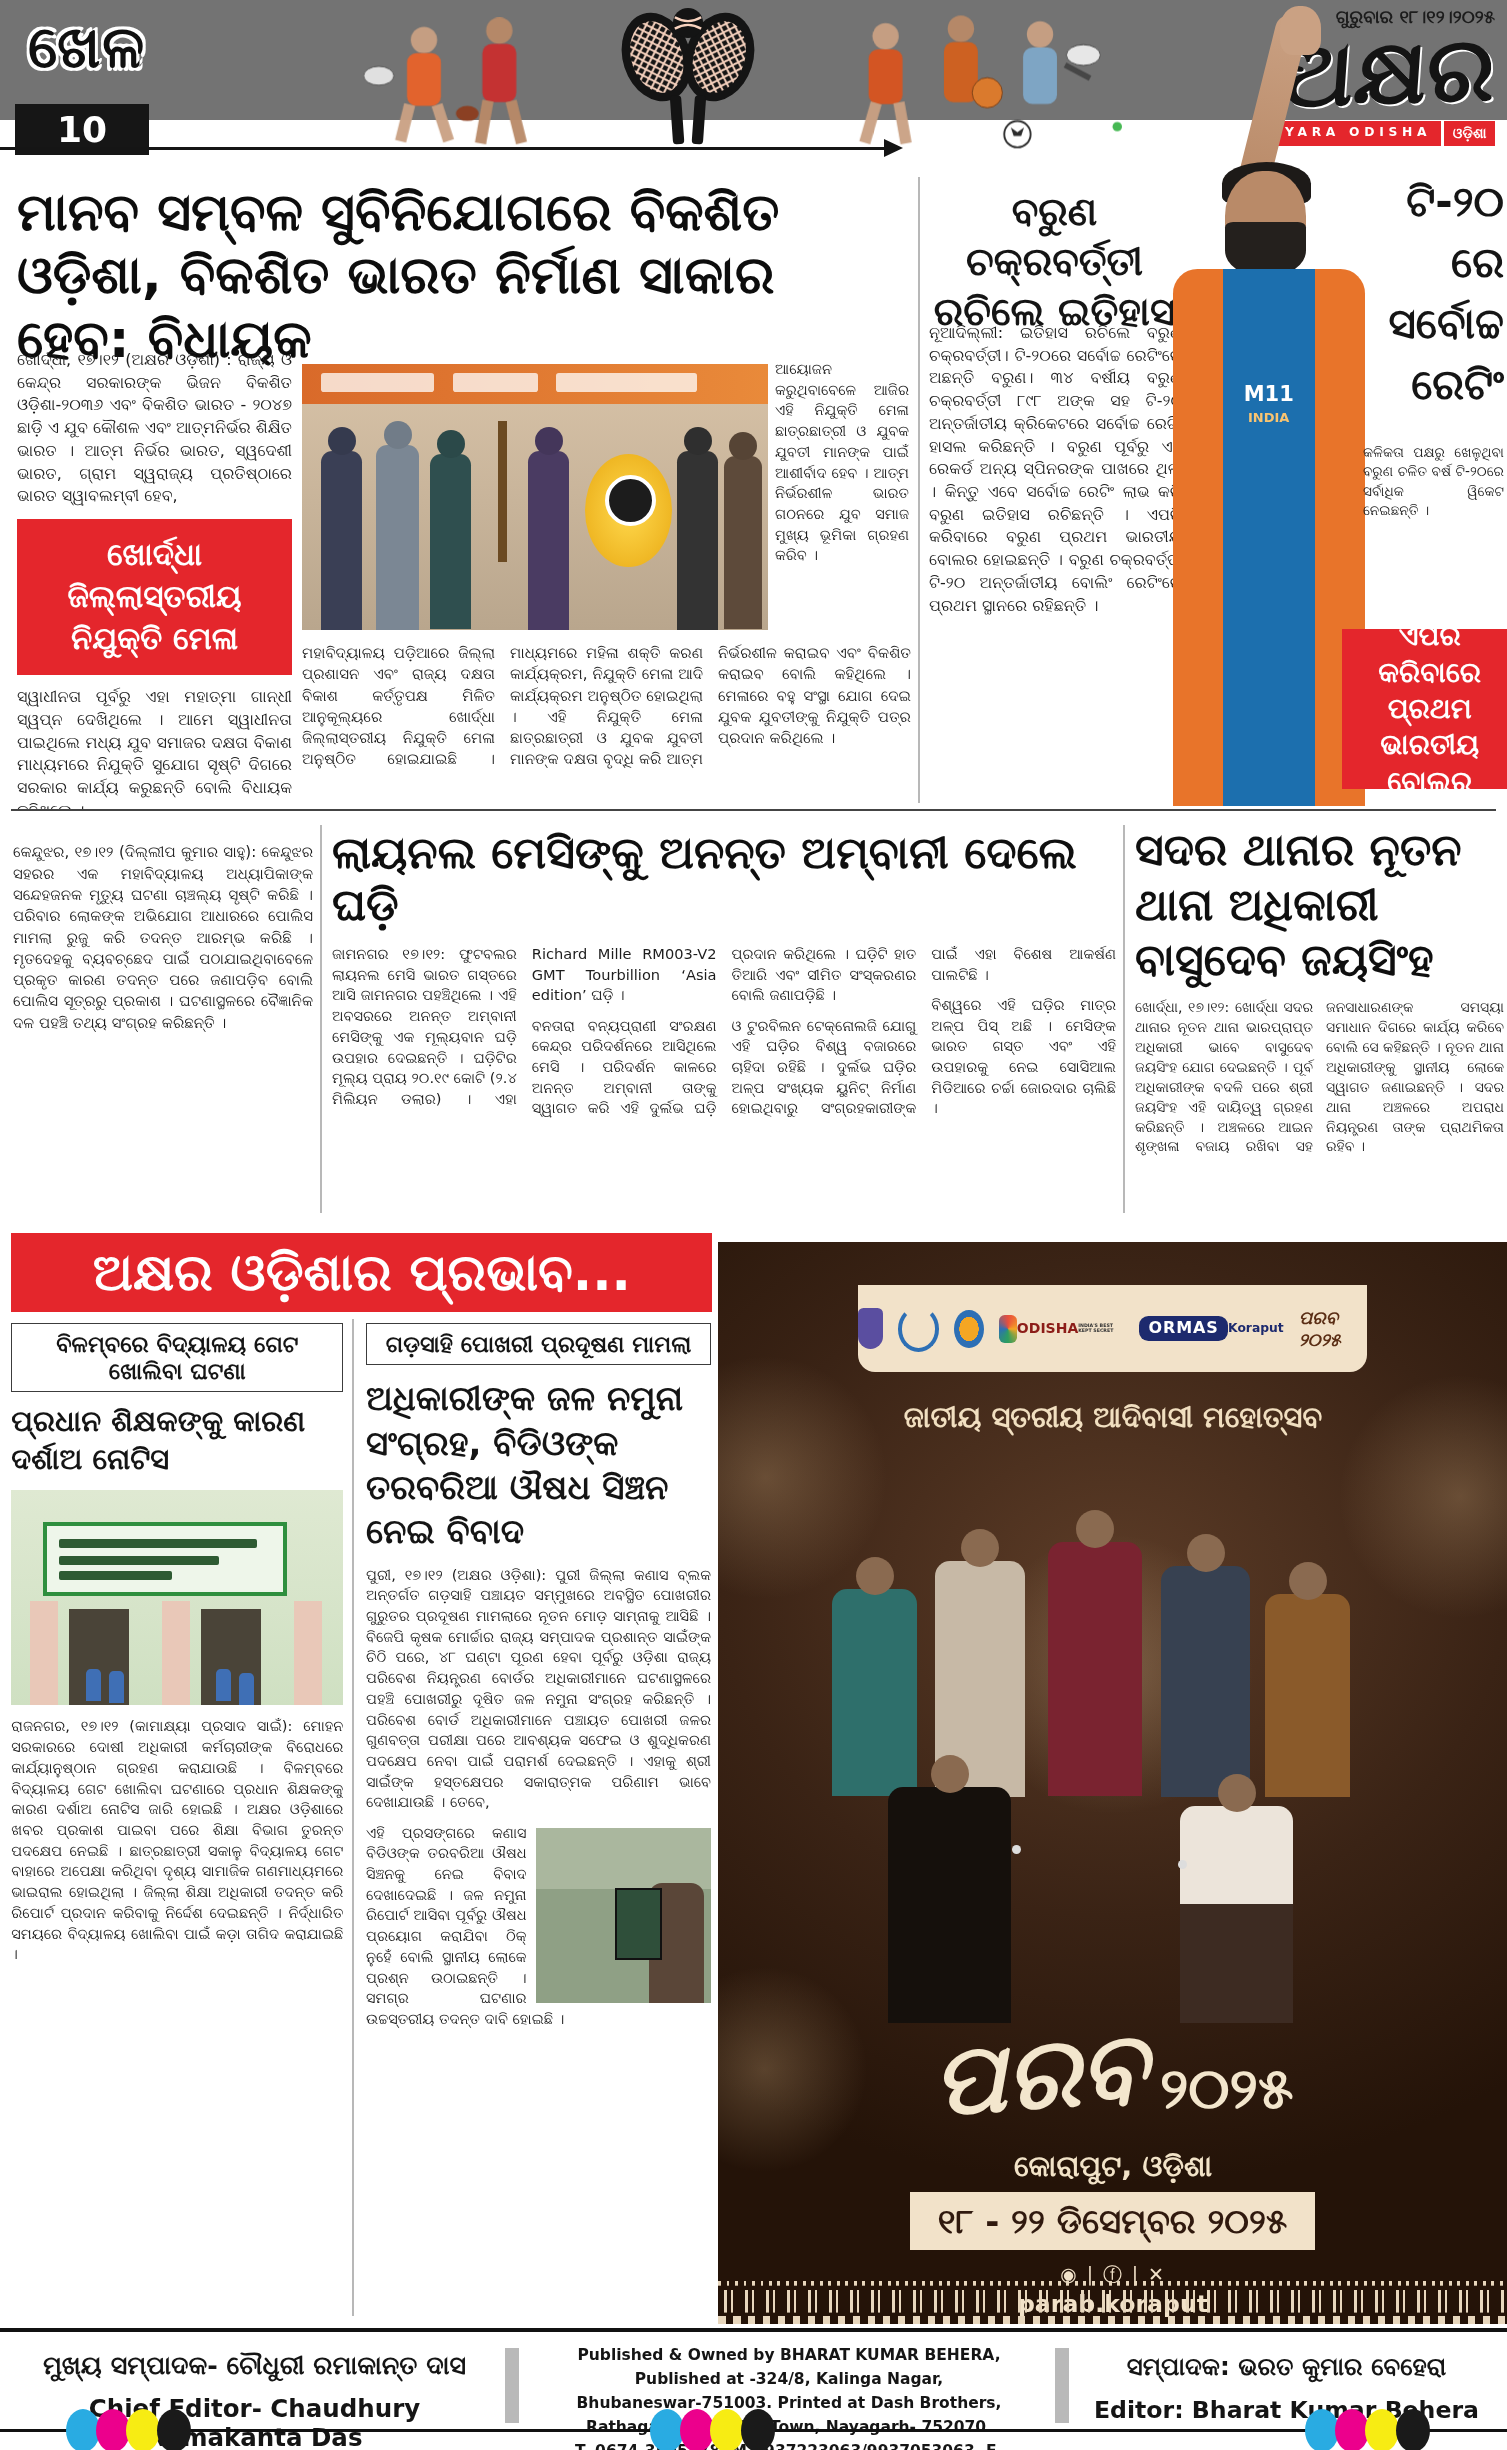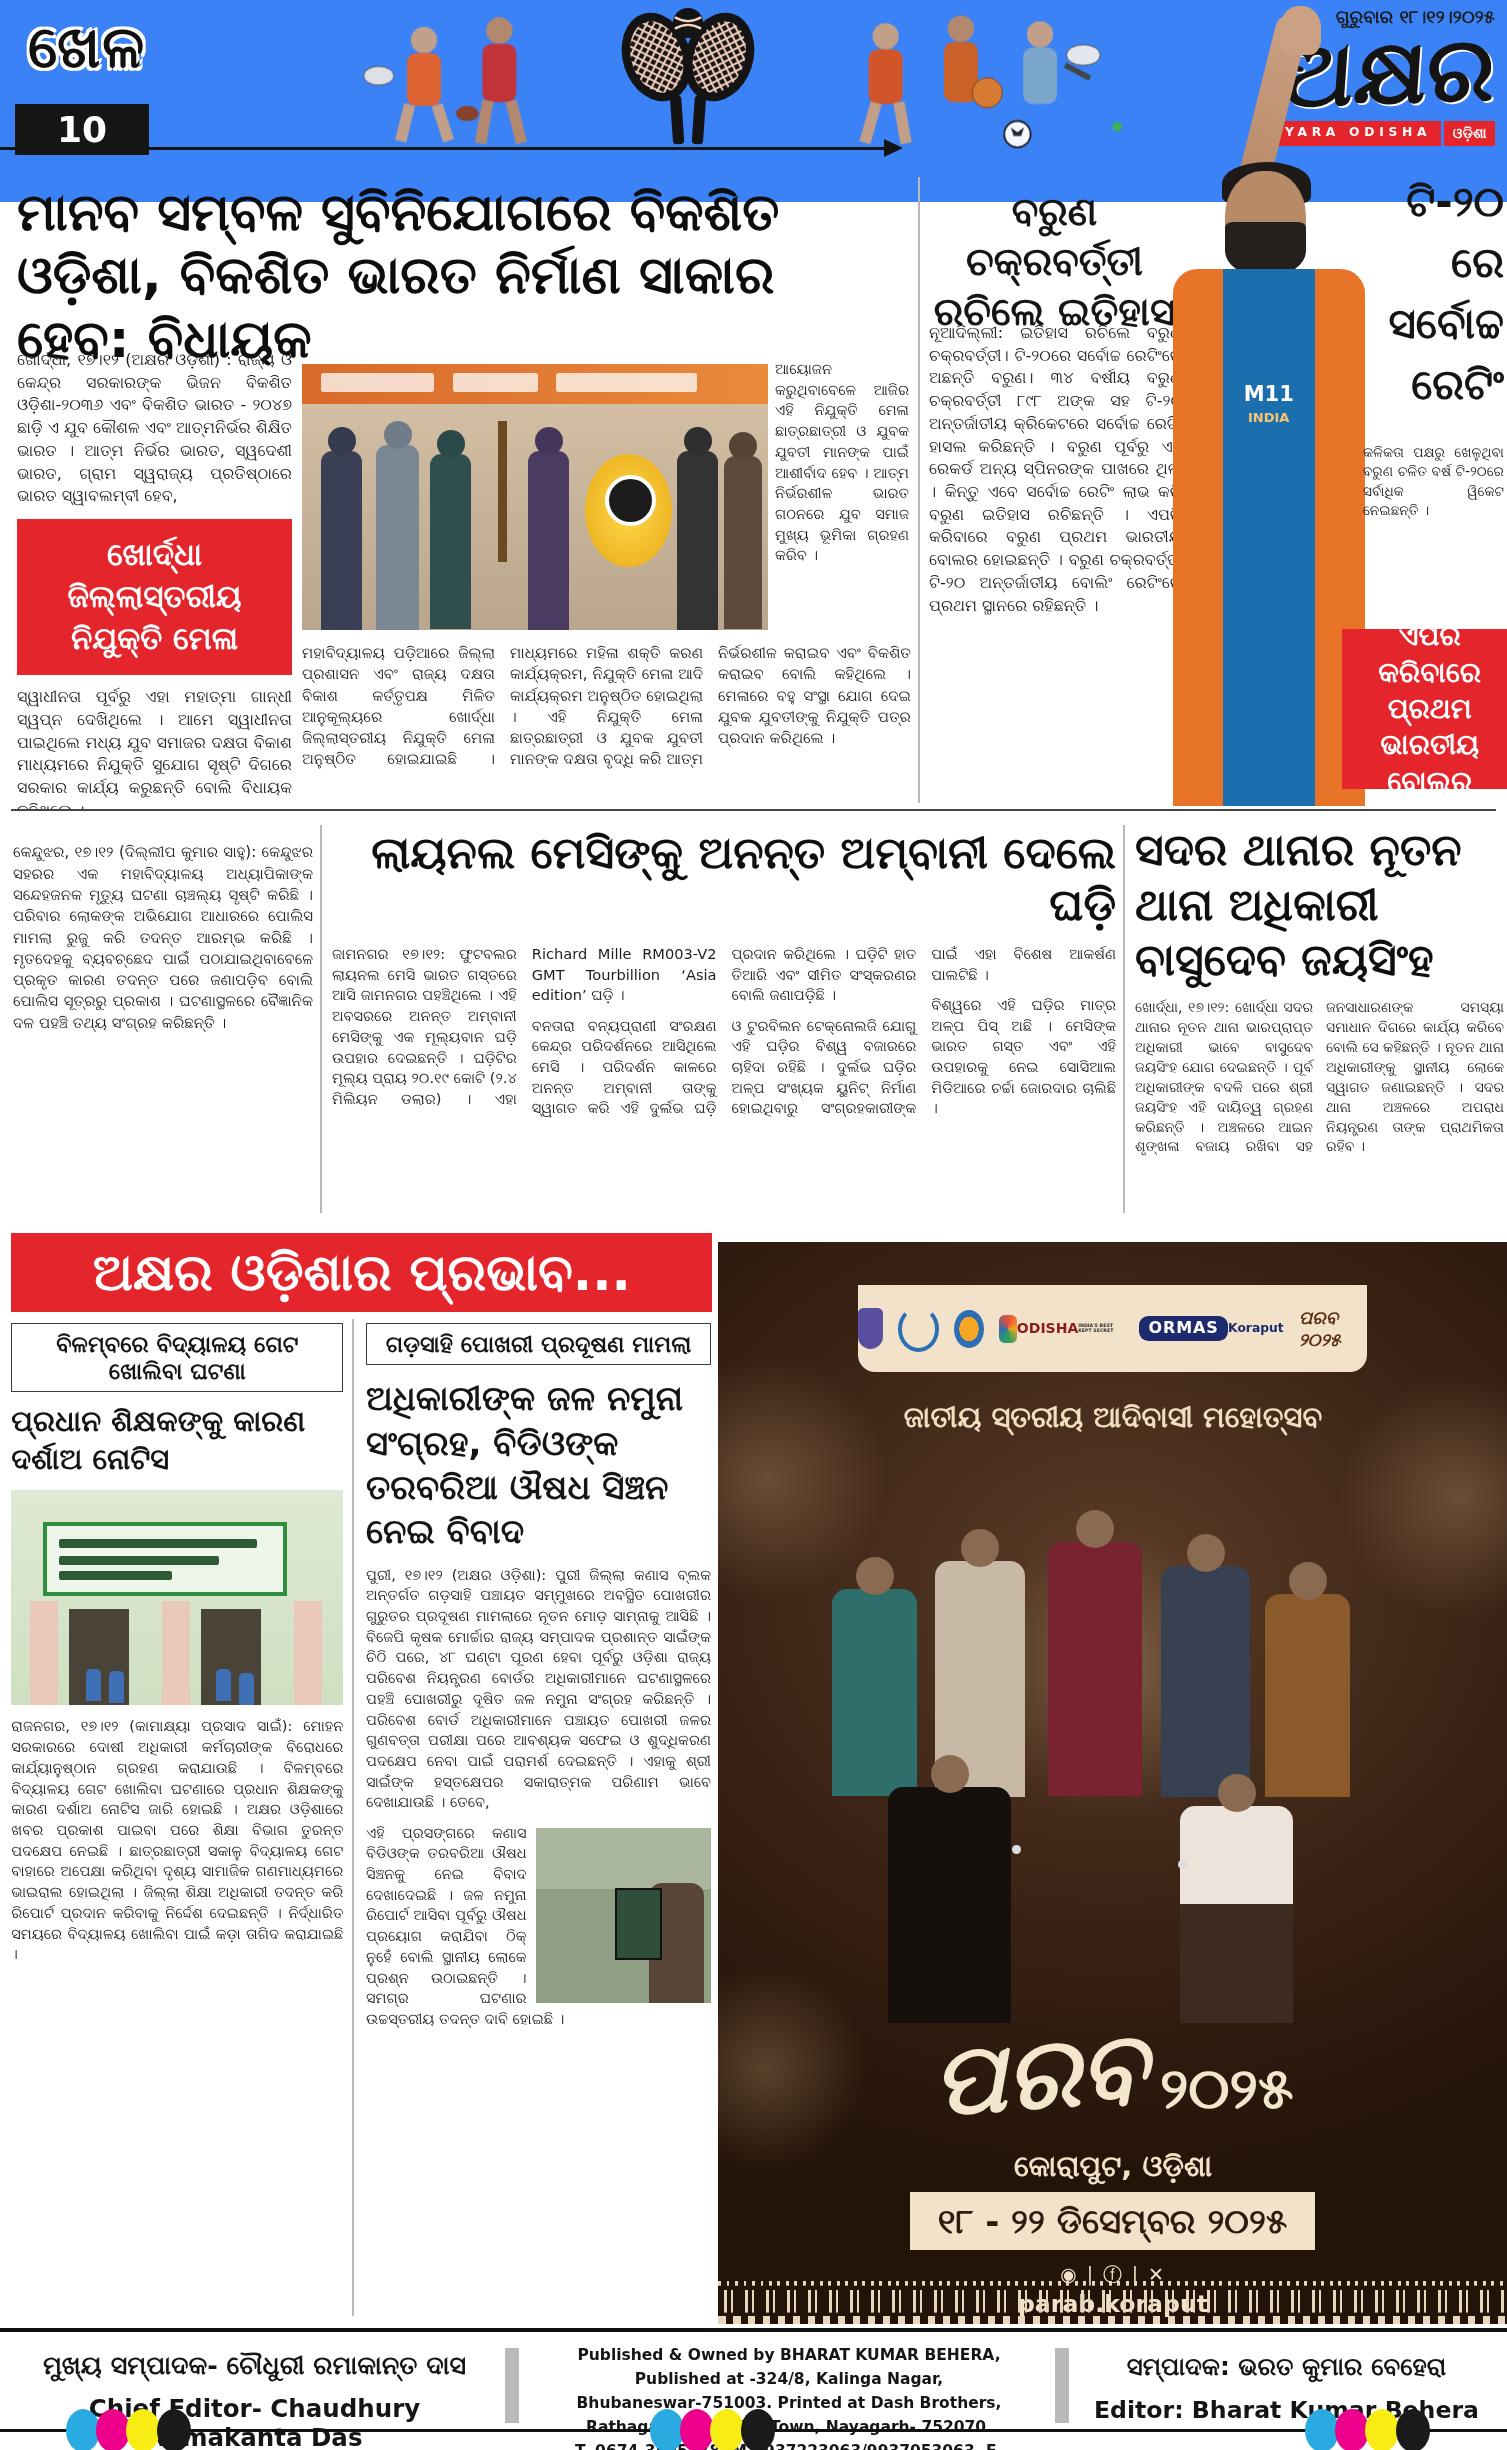--- a/index.html
+++ b/index.html
@@ -5,21 +5,21 @@
   html,body{margin:0;padding:0;background:#e8e8e8;}
   .page{position:relative;width:1508px;height:2450px;background:#fff;
         font-family:"DejaVu Sans","Liberation Sans",sans-serif;color:#151515;overflow:hidden;margin:0 auto;}
   .abs{position:absolute;}
   .jt{text-align:justify;}
   .bt{font-size:16px;line-height:1.42;color:#1d1d1d;}
   h1,h2,h3{margin:0;font-weight:800;}
   p{margin:0 0 9.4px 0;}
 
   
-  .hdr{left:0;top:0;width:1508px;height:202px;background:#3b82f6;}
+  .hdr{left:0;top:0;width:1508px;height:120px;background:#737373;}
   .khela{left:28px;top:13px;font-size:58px;font-weight:900;letter-spacing:1.9px;color:#101010;
          text-shadow:2.8px 2.8px 0 #fff,-2.8px -2.8px 0 #fff,2.8px -2.8px 0 #fff,-2.8px 2.8px 0 #fff;}
   .pgbox{left:15px;top:104px;width:134px;height:51px;background:#161616;color:#fff;
          display:flex;align-items:center;justify-content:center;font-size:36px;font-weight:700;}
   .brand{right:13px;top:5.7px;width:311px;text-align:right;}
   .brand .date{font-size:18px;font-weight:700;color:#1c1c1c;}
   .brand .logo{font-size:90px;font-weight:900;line-height:1.02;color:#141414;
                transform:skewX(-6deg) rotate(-2deg);text-shadow:1.9px 1.9px 0 #fff;}
   .brand .strip{display:inline-flex;gap:3.8px;margin-top:1.9px;}
   .brand .strip .en{background:#e4262c;color:#fff;font-size:12.3px;letter-spacing:4.7px;padding:3.8px 9.4px;font-weight:700;}
@@ -252,21 +252,21 @@
   <div class="abs t20disp">ଟି-୨୦ ରେ ସର୍ବୋଚ୍ଚ ରେଟିଂ</div>
   <div class="abs t20bodyR bt jt">କଳିକତା ପକ୍ଷରୁ ଖେଳୁଥିବା ବରୁଣ ଚଳିତ ବର୍ଷ ଟି-୨୦ରେ ସର୍ବାଧିକ ୱିକେଟ ନେଇଛନ୍ତି ।</div>
   <div class="abs redbox rb2">ଏପରି କରିବାରେ ପ୍ରଥମ ଭାରତୀୟ ବୋଲର</div>
 
   <div class="abs hline" style="left:11.3px;top:809px;width:1485px"></div>
   <div class="abs teacher">
     <div class="bt jt" style="margin-top:9.4px;height:317px;overflow:hidden;font-size:15px">କେନ୍ଦୁଝର, ୧୭।୧୨ (ଦିଲ୍ଲୀପ କୁମାର ସାହୁ): କେନ୍ଦୁଝର ସହରର ଏକ ମହାବିଦ୍ୟାଳୟ ଅଧ୍ୟାପିକାଙ୍କ ସନ୍ଦେହଜନକ ମୃତ୍ୟୁ ଘଟଣା ଚାଞ୍ଚଲ୍ୟ ସୃଷ୍ଟି କରିଛି । ପରିବାର ଲୋକଙ୍କ ଅଭିଯୋଗ ଆଧାରରେ ପୋଲିସ ମାମଲା ରୁଜୁ କରି ତଦନ୍ତ ଆରମ୍ଭ କରିଛି । ମୃତଦେହକୁ ବ୍ୟବଚ୍ଛେଦ ପାଇଁ ପଠାଯାଇଥିବାବେଳେ ପ୍ରକୃତ କାରଣ ତଦନ୍ତ ପରେ ଜଣାପଡ଼ିବ ବୋଲି ପୋଲିସ ସୂତ୍ରରୁ ପ୍ରକାଶ । ଘଟଣାସ୍ଥଳରେ ବୈଜ୍ଞାନିକ ଦଳ ପହଞ୍ଚି ତଥ୍ୟ ସଂଗ୍ରହ କରିଛନ୍ତି ।</div>
   </div>
   <div class="abs vrule" style="left:320px;top:825px;height:388px"></div>
   <div class="abs messi">
-    <h2 class="midh2" style="font-size:44px;text-align:right">ଲାୟନଲ ମେସିଙ୍କୁ ଅନନ୍ତ ଅମ୍ବାନୀ ଦେଲେ ଘଡ଼ି</h2>
+    <h2 class="midh2" style="font-size:44px;text-align:left">ଲାୟନଲ ମେସିଙ୍କୁ ଅନନ୍ତ ଅମ୍ବାନୀ ଦେଲେ ଘଡ଼ି</h2>
     <div class="cols jt bt">
       <p>ଜାମନଗର ୧୭।୧୨: ଫୁଟବଲର ଲାୟନଲ ମେସି ଭାରତ ଗସ୍ତରେ ଆସି ଜାମନଗର ପହଞ୍ଚିଥିଲେ । ଏହି ଅବସରରେ ଅନନ୍ତ ଅମ୍ବାନୀ ମେସିଙ୍କୁ ଏକ ମୂଲ୍ୟବାନ ଘଡ଼ି ଉପହାର ଦେଇଛନ୍ତି । ଘଡ଼ିଟିର ମୂଲ୍ୟ ପ୍ରାୟ ୨୦.୧୯ କୋଟି (୨.୪ ମିଲିୟନ ଡଲାର) । ଏହା Richard Mille RM003-V2 GMT Tourbillion ‘Asia edition’ ଘଡ଼ି ।</p>
       <p>ବନତାରା ବନ୍ୟପ୍ରାଣୀ ସଂରକ୍ଷଣ କେନ୍ଦ୍ର ପରିଦର୍ଶନରେ ଆସିଥିଲେ ମେସି । ପରିଦର୍ଶନ କାଳରେ ଅନନ୍ତ ଅମ୍ବାନୀ ତାଙ୍କୁ ସ୍ୱାଗତ କରି ଏହି ଦୁର୍ଲଭ ଘଡ଼ି ପ୍ରଦାନ କରିଥିଲେ । ଘଡ଼ିଟି ହାତ ତିଆରି ଏବଂ ସୀମିତ ସଂସ୍କରଣର ବୋଲି ଜଣାପଡ଼ିଛି ।</p>
       <p>ଓ ଟୁରବିଲନ ଟେକ୍ନୋଲଜି ଯୋଗୁ ଏହି ଘଡ଼ିର ବିଶ୍ୱ ବଜାରରେ ଚାହିଦା ରହିଛି । ଦୁର୍ଲଭ ଘଡ଼ିର ଅଳ୍ପ ସଂଖ୍ୟକ ୟୁନିଟ୍ ନିର୍ମାଣ ହୋଇଥିବାରୁ ସଂଗ୍ରହକାରୀଙ୍କ ପାଇଁ ଏହା ବିଶେଷ ଆକର୍ଷଣ ପାଲଟିଛି ।</p>
       <p>ବିଶ୍ୱରେ ଏହି ଘଡ଼ିର ମାତ୍ର ଅଳ୍ପ ପିସ୍ ଅଛି । ମେସିଙ୍କ ଭାରତ ଗସ୍ତ ଏବଂ ଏହି ଉପହାରକୁ ନେଇ ସୋସିଆଲ ମିଡିଆରେ ଚର୍ଚ୍ଚା ଜୋରଦାର ଚାଲିଛି ।</p>
     </div>
   </div>
   <div class="abs vrule" style="left:1123px;top:825px;height:388px"></div>
   <div class="abs thana">
     <h3 class="midh2" style="font-size:44px;line-height:1.25">ସଦର ଥାନାର ନୂତନ ଥାନା ଅଧିକାରୀ ବାସୁଦେବ ଜୟସିଂହ</h3>

